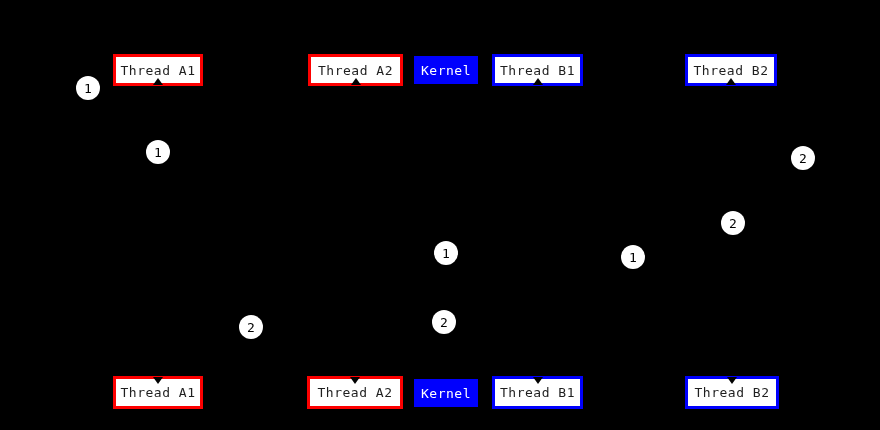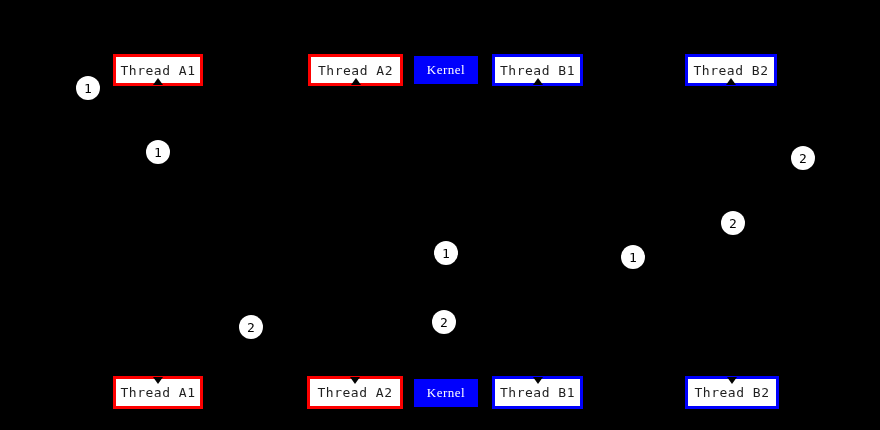--- a/index.html
+++ b/index.html
@@ -30,21 +30,20 @@
     font-size: 13px;
     letter-spacing: 0.5px;
     white-space: nowrap;
   }
   .node.red-outline  { border: 3px solid var(--red, #f00); }
   .node.blue-outline { border: 3px solid var(--blue, #00f); justify-content: center; }
   .node.blue-fill {
     background: var(--blue, #00f);
     color: var(--kernel_label, #fff);
     border: none;
-    font-family: Liberation Serif, serif;
   }
   .notch {
     position: absolute;
     left: 50%;
     margin-left: -5px;
     width: 0;
     height: 0;
     border-left: 5px solid transparent;
     border-right: 5px solid transparent;
   }

